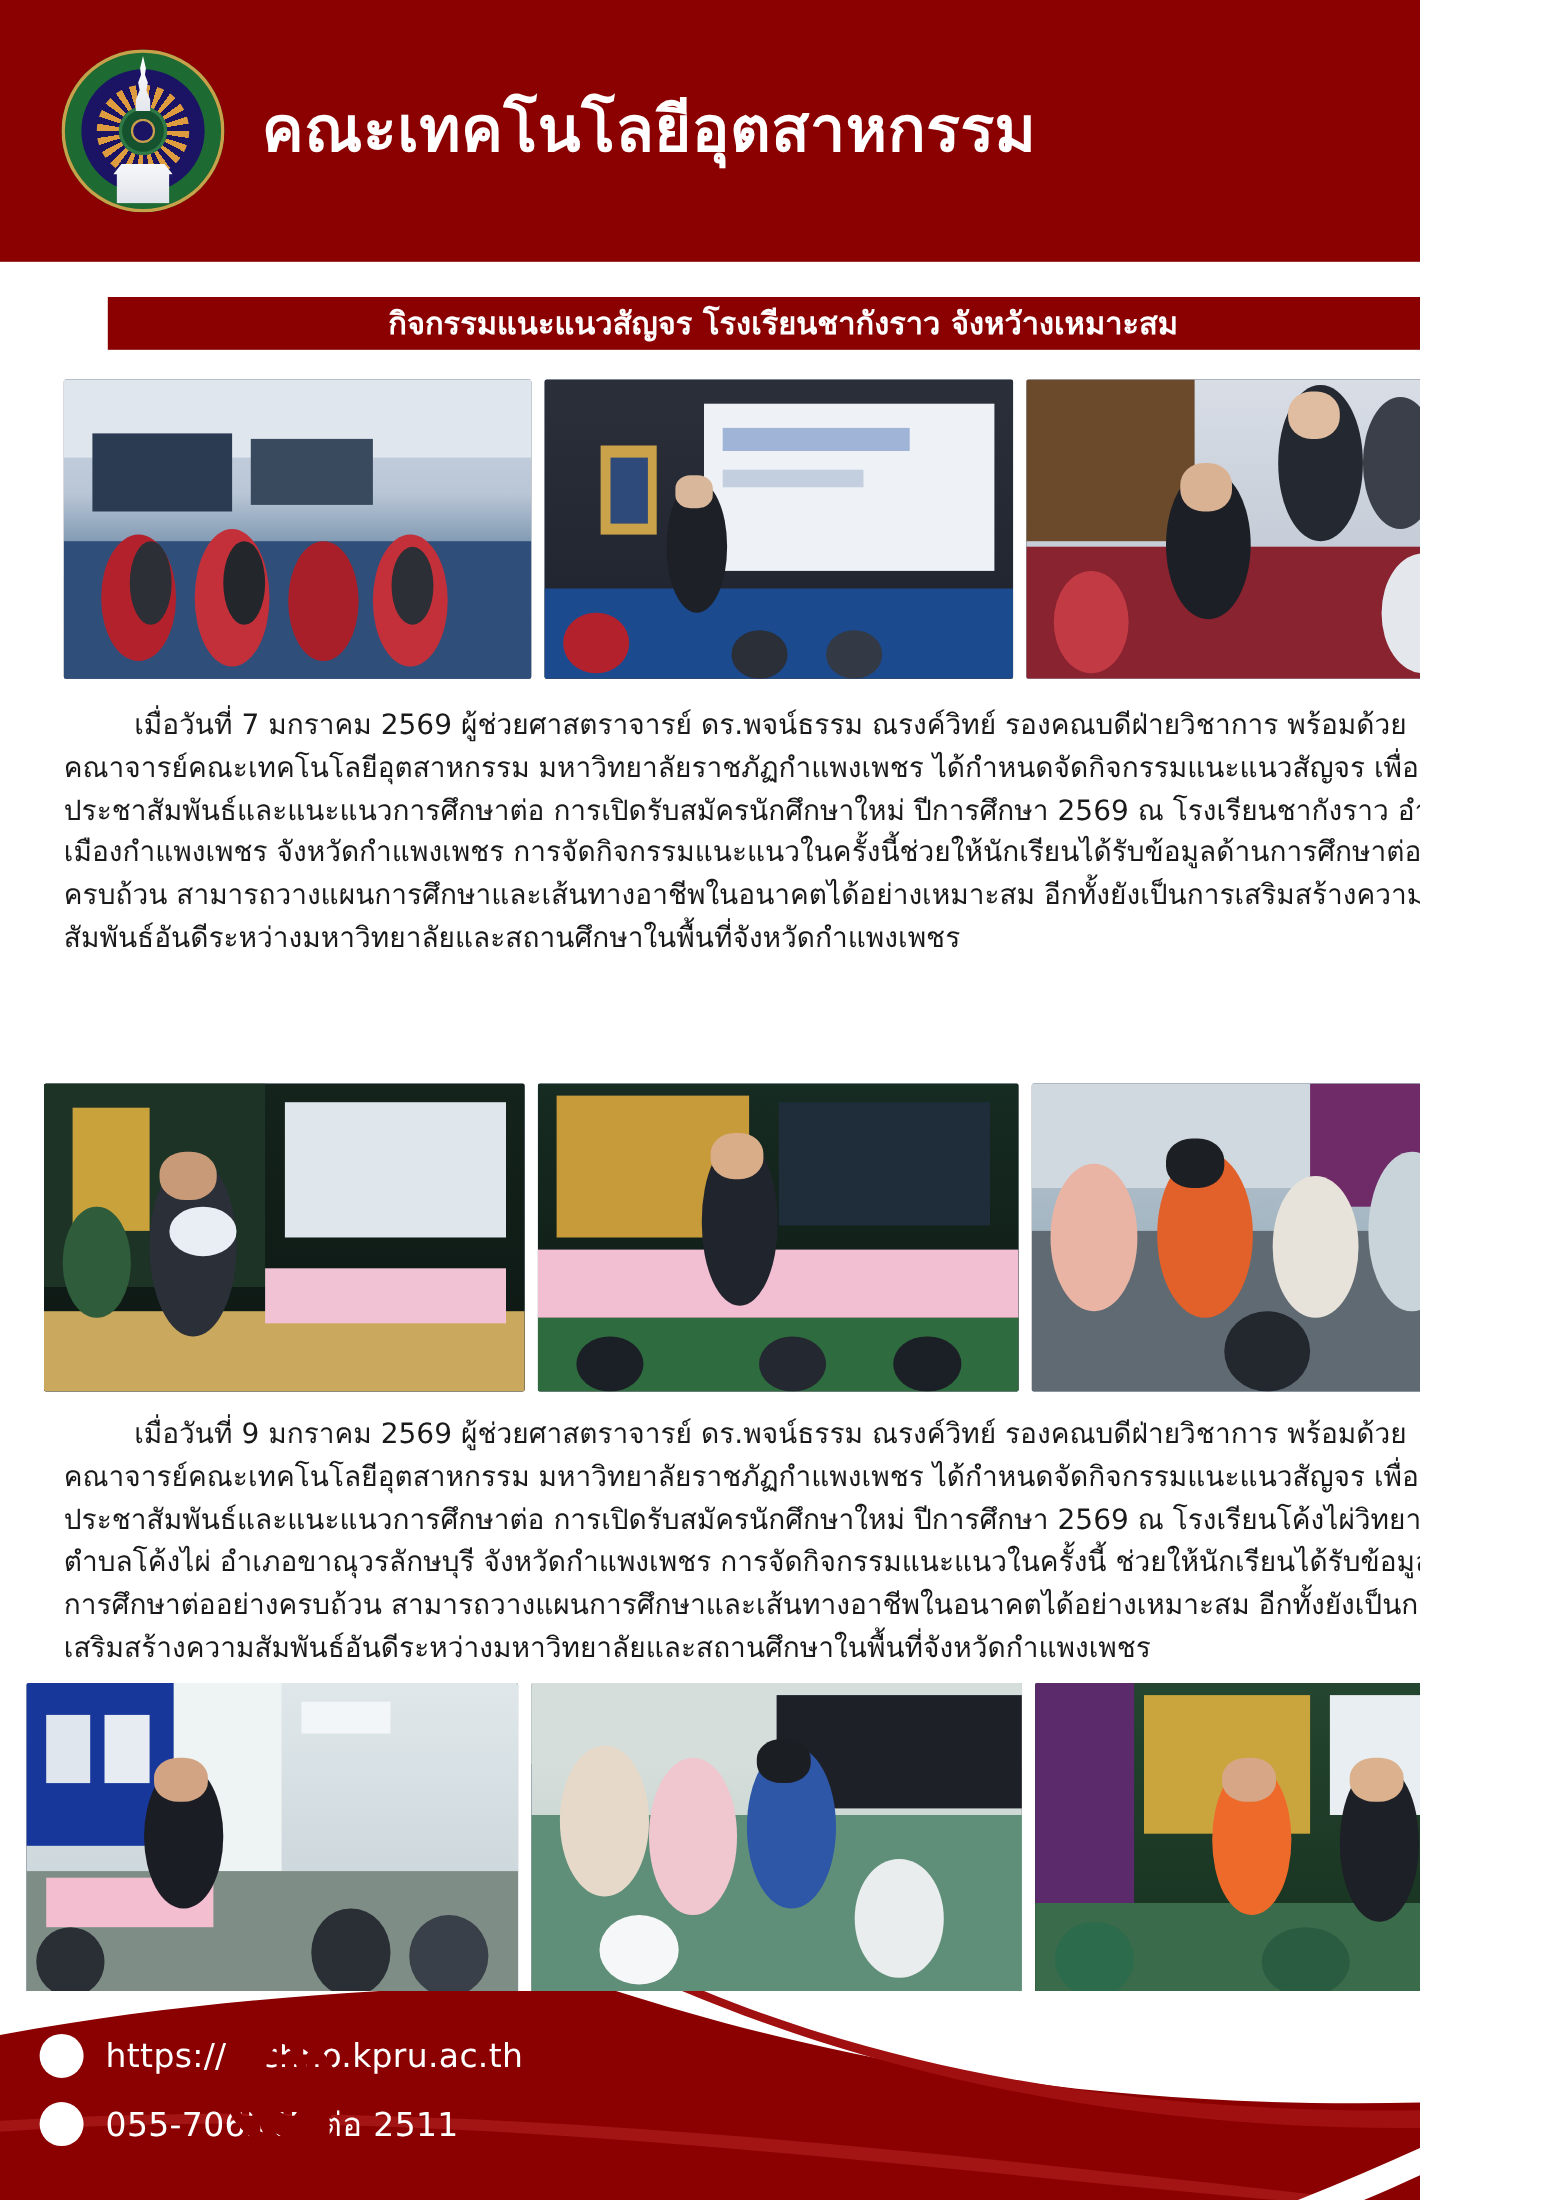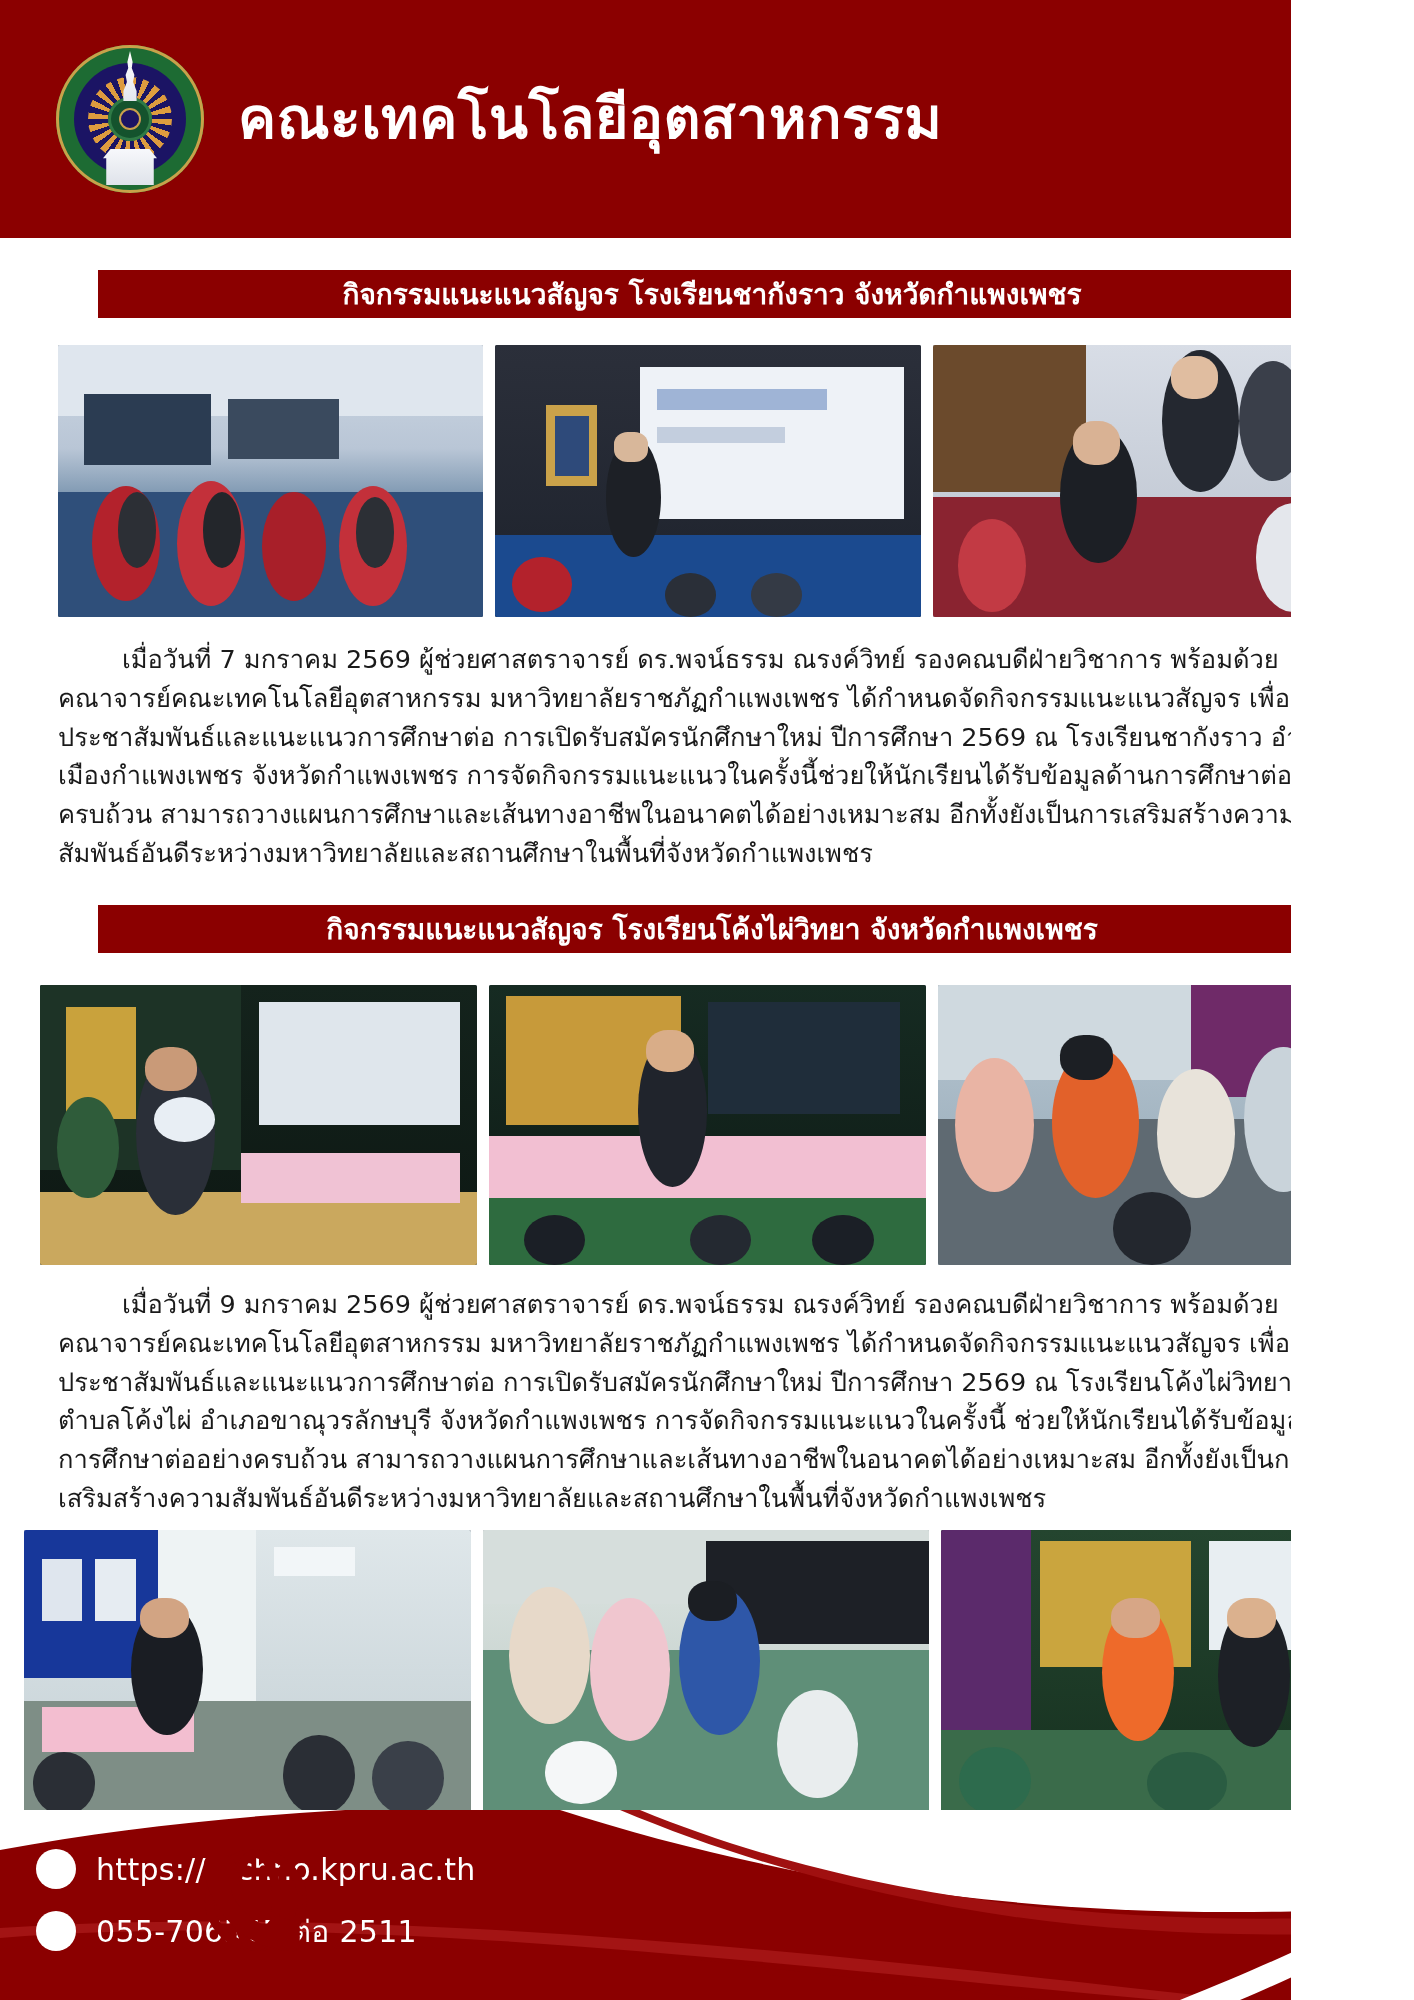--- a/index.html
+++ b/index.html
@@ -227,21 +227,21 @@
         <div class="disc"></div>
       </div>
       <div class="stupa"></div>
       <div class="base"></div>
     </div>
     <div class="header-titles">
       <div class="title-th">คณะเทคโนโลยีอุตสาหกรรม</div>
     </div>
   </div>
 
-  <div class="banner" id="banner1">กิจกรรมแนะแนวสัญจร โรงเรียนชากังราว จังหวัดกำแพงเพชร</div>
+  <div class="banner" id="banner1">กิจกรรมแนะแนวสัญจร โรงเรียนชากังราว จังหวัางเหมาะสม</div>
 
   <div class="photo-row" id="photos1">
     <div class="photo">
       <div class="ph-sky" style="background:linear-gradient(#cfd8e4 0%,#b9c6d6 38%,#6f8ca8 60%,#2f4a66 100%)"></div>
       <div class="bar" style="left:0;right:0;top:0;height:26%;background:#dfe6ee"></div>
       <div class="bar" style="left:6%;top:18%;width:30%;height:26%;background:#2b3c52"></div>
       <div class="bar" style="left:40%;top:20%;width:26%;height:22%;background:#3a4a5e"></div>
       <div class="bar" style="left:0;right:0;bottom:0;height:46%;background:#2f4f7a"></div>
       <div class="blob" style="left:8%;bottom:6%;width:16%;height:42%;background:#b3222c"></div>
       <div class="blob" style="left:28%;bottom:4%;width:16%;height:46%;background:#c3303a"></div>
@@ -274,21 +274,20 @@
       <div class="blob" style="left:72%;top:6%;width:16%;height:44%;background:#3a3f4a"></div>
       <div class="blob" style="left:30%;top:30%;width:18%;height:50%;background:#1c1f25"></div>
       <div class="blob" style="left:33%;top:28%;width:11%;height:16%;background:#d9b294;border-radius:45%"></div>
       <div class="blob" style="left:76%;bottom:2%;width:18%;height:40%;background:#e4e7ec"></div>
       <div class="blob" style="left:6%;bottom:2%;width:16%;height:34%;background:#c23a44"></div>
     </div>
   </div>
 
   <div class="para" id="para1">เมื่อวันที่ 7 มกราคม 2569 ผู้ช่วยศาสตราจารย์ ดร.พจน์ธรรม ณรงค์วิทย์ รองคณบดีฝ่ายวิชาการ พร้อมด้วยคณาจารย์คณะเทคโนโลยีอุตสาหกรรม มหาวิทยาลัยราชภัฏกำแพงเพชร ได้กำหนดจัดกิจกรรมแนะแนวสัญจร เพื่อประชาสัมพันธ์และแนะแนวการศึกษาต่อ การเปิดรับสมัครนักศึกษาใหม่ ปีการศึกษา 2569 ณ โรงเรียนชากังราว อำเภอเมืองกำแพงเพชร จังหวัดกำแพงเพชร การจัดกิจกรรมแนะแนวในครั้งนี้ช่วยให้นักเรียนได้รับข้อมูลด้านการศึกษาต่ออย่างครบถ้วน สามารถวางแผนการศึกษาและเส้นทางอาชีพในอนาคตได้อย่างเหมาะสม อีกทั้งยังเป็นการเสริมสร้างความสัมพันธ์อันดีระหว่างมหาวิทยาลัยและสถานศึกษาในพื้นที่จังหวัดกำแพงเพชร</div>
 
-  <div class="banner" id="banner2">กิจกรรมแนะแนวสัญจร โรงเรียนโค้งไผ่วิทยา จังหวัดกำแพงเพชร</div>
 
   <div class="photo-row" id="photos2">
     <div class="photo">
       <div class="ph-sky" style="background:linear-gradient(#14231c 0%,#0d1713 100%)"></div>
       <div class="bar" style="left:0;top:0;width:46%;height:66%;background:#1d3326"></div>
       <div class="bar" style="left:6%;top:8%;width:16%;height:40%;background:#c9a23c"></div>
       <div class="bar" style="left:50%;top:6%;width:46%;height:44%;background:#dfe6ec"></div>
       <div class="bar" style="left:0;right:0;bottom:0;height:26%;background:#caa85e"></div>
       <div class="bar" style="left:46%;bottom:22%;width:50%;height:18%;background:#f0c2d4"></div>
       <div class="blob" style="left:22%;top:24%;width:18%;height:58%;background:#2a2f38"></div>

